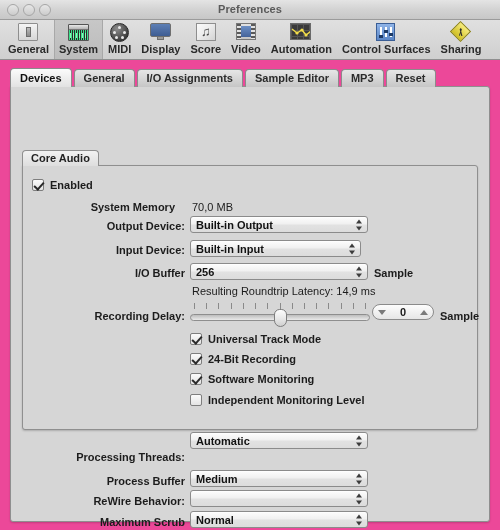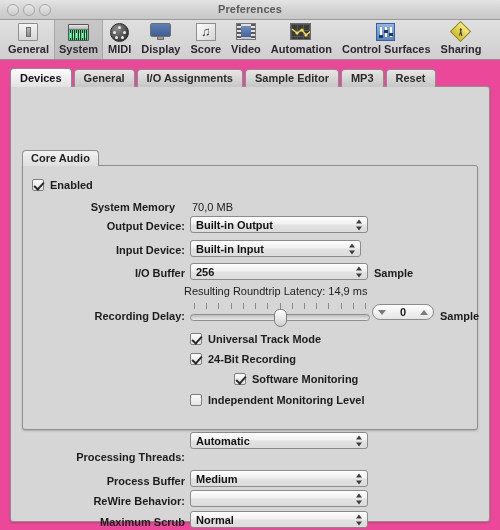--- a/index.html
+++ b/index.html
@@ -671,21 +671,21 @@
       <span class="lbl">I/O Buffer</span>
     </div>
     <div class="popup" style="position:absolute; left:190px; top:203px; width:178px;">
       <span>256</span>
       <span class="arrows"></span>
     </div>
     <div class="row" style="left:374px; top:204px;">
       <span class="unit" style="margin-left:0">Sample</span>
     </div>
 
-    <div class="row" style="left:184px; top:222px;">
+    <div class="row" style="left:192px; top:222px;">
       <span class="val-static">Resulting Roundtrip Latency: 14,9 ms</span>
     </div>
 
     <div class="row" style="left:40px; top:247px; width:145px; justify-content:flex-end;">
       <span class="lbl">Recording Delay:</span>
     </div>
 
     <div id="slider-wrap">
       <div id="slider-ticks">
           <span style="left: 4px;"></span>
@@ -720,21 +720,21 @@
     <div class="cb-row" style="left:190px; top:272px;">
       <div class="cbox checked"></div>
       <div class="cb-label">Universal Track Mode</div>
     </div>
 
     <div class="cb-row" style="left:190px; top:292px;">
       <div class="cbox checked"></div>
       <div class="cb-label">24-Bit Recording</div>
     </div>
 
-    <div class="cb-row" style="left:190px; top:312px;margin-left:44px;">
+    <div class="cb-row" style="left:190px; top:312px;">
       <div class="cbox checked"></div>
       <div class="cb-label">Software Monitoring</div>
     </div>
 
     <div class="cb-row" style="left:190px; top:333px;">
       <div class="cbox"></div>
       <div class="cb-label">Independent Monitoring Level</div>
     </div>
 
     <div class="row" style="left:40px; top:388px; width:145px; justify-content:flex-end;">

